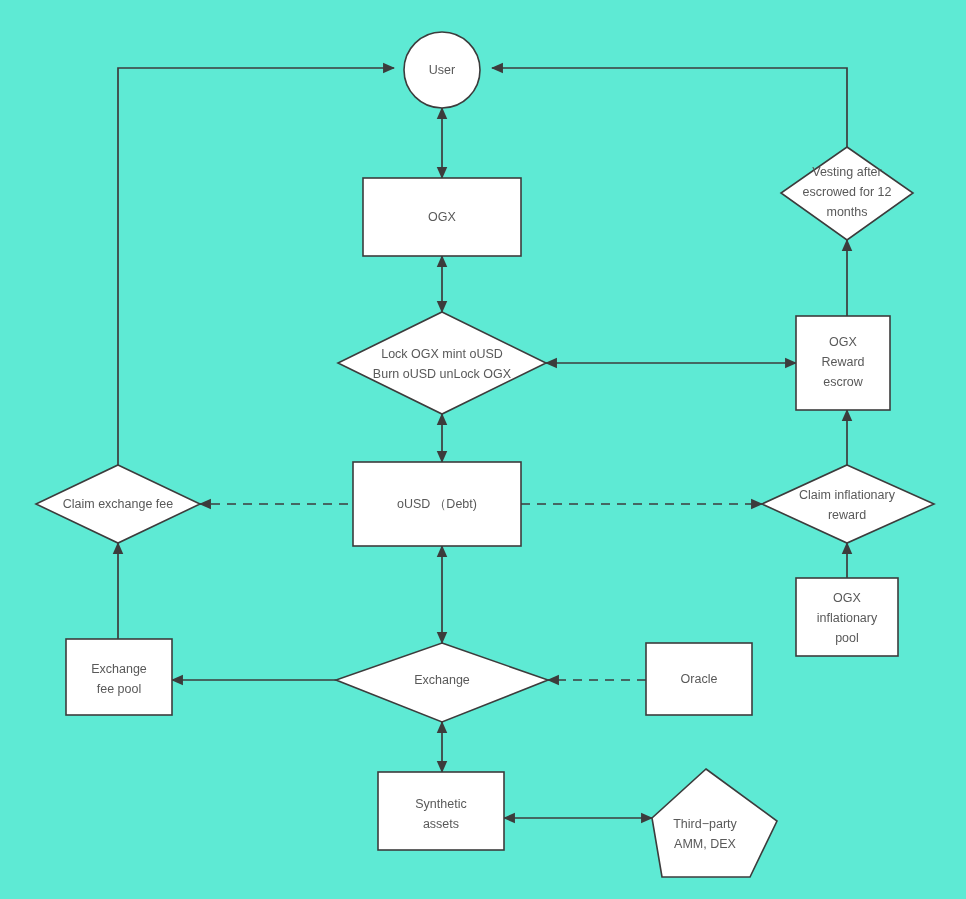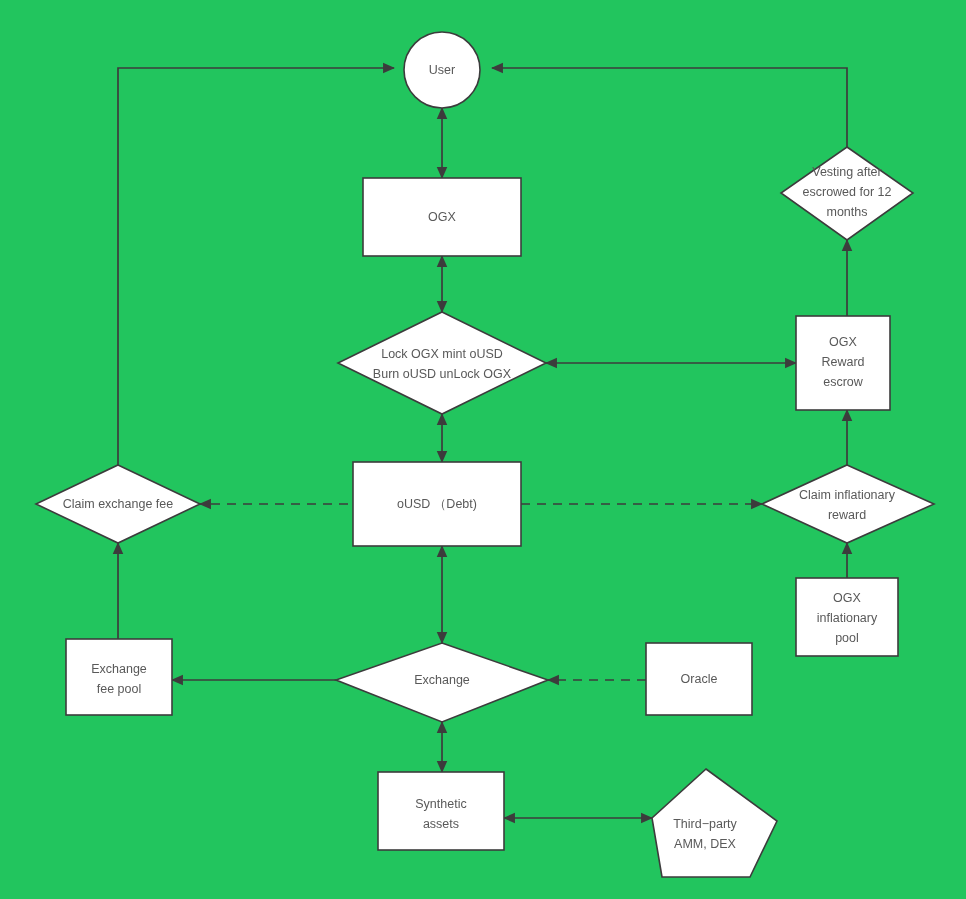--- a/index.html
+++ b/index.html
@@ -8,21 +8,21 @@
     padding: 0;
     background: #ffffff;
   }
   body {
     font-family: "Liberation Sans", "DejaVu Sans", sans-serif;
   }
   #canvas-wrap {
     position: relative;
     width: 966px;
     height: 899px;
-    background: #22c55e;
+    background: #5eead4;
     overflow: hidden;
   }
   svg#flow {
     position: absolute;
     top: 0;
     left: 0;
     width: 966px;
     height: 899px;
     display: block;
   }

